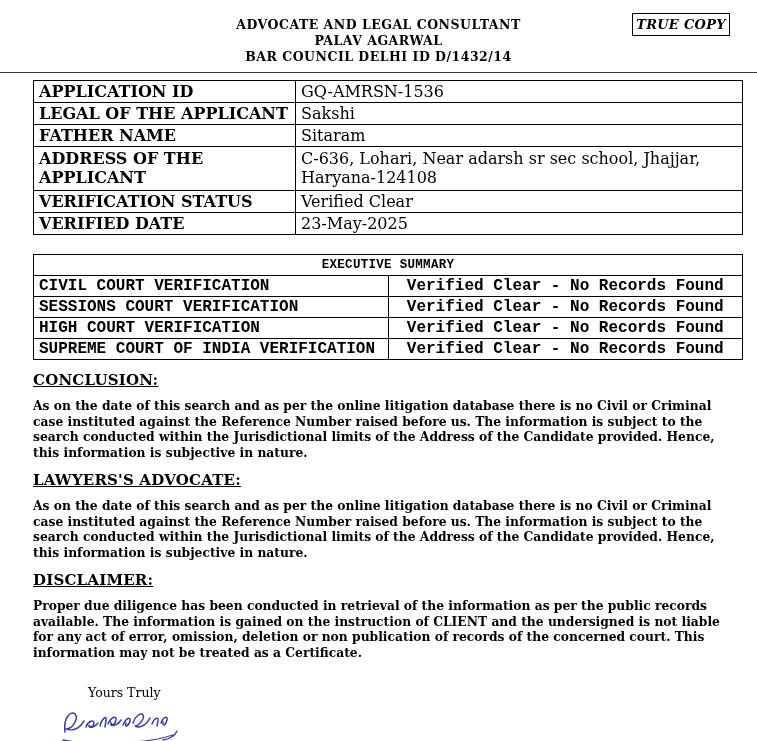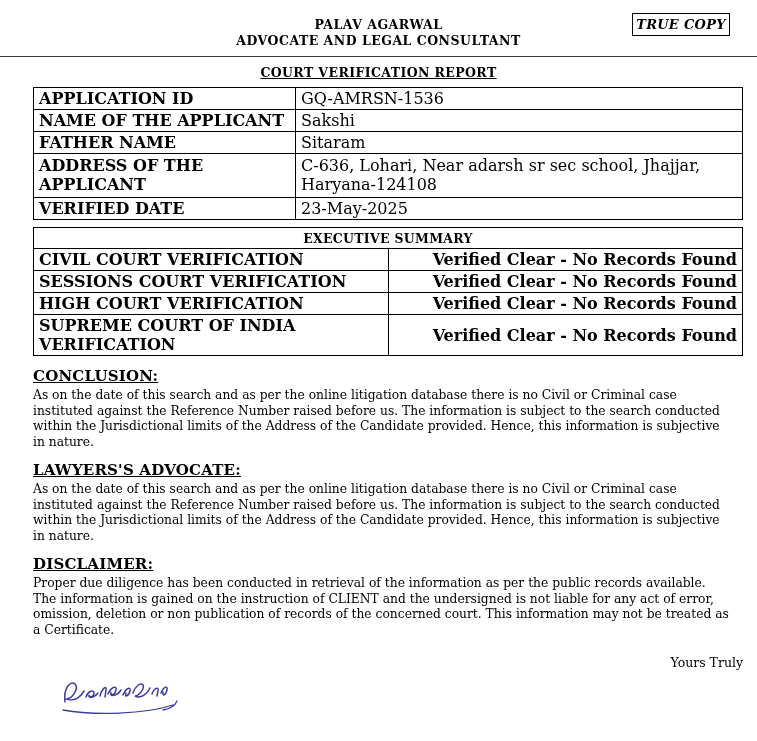--- a/index.html
+++ b/index.html
@@ -18,66 +18,70 @@
   }
   .rule { border:none; border-top:1.6px solid #3a3a3a; margin-top:7px; width:100%; }
   .title { text-align:center; margin-top:8px; font-weight:bold; font-size:12.5px;
            letter-spacing:0.4px; text-decoration:underline; }
   .content { margin:0 14px 0 33px; }
   table { width:100%; border-collapse:collapse; table-layout:fixed; }
   .applicant-table { margin-top:7px; }
   td { border:1.5px solid #000; font-size:16px; padding:1px 5px; height:20px; overflow:hidden; }
   td.label { font-weight:bold; width:262px; }
   tr.tall td { height:44px; vertical-align:top; padding-top:2px; }
-  .summary-table { margin-top:7px; }
+  .summary-table { margin-top:19px;font-family:Liberation Mono, monospace; }
   .summary-head td { text-align:center; font-weight:bold; font-size:12.5px; height:21px; letter-spacing:0.3px; }
-  .summary-table td.value { text-align:right; font-weight:bold; }
+  .summary-table td.value { text-align:center; font-weight:bold; }
   .section { margin-top:11px; }
   .section-heading { font-weight:bold; font-size:15px; text-decoration:underline; letter-spacing:0.2px; }
-  .section-body { font-size:12.3px; line-height:15.5px; margin-top:3px; padding-right:14px; }
-  .closing { margin-top:17px; margin-left:55px; font-size:12.5px;text-align:right; }
+  .section-body { font-size:12.3px; line-height:15.5px; margin-top:9px; padding-right:14px;font-weight:bold; }
+  .closing { margin-top:25px; margin-left:55px; font-size:12.5px; }
   .signature-wrap { margin-left:22px; margin-top:2px; height:46px; }
 </style>
 </head>
 <body>
 
 <div>
 
   <div class="true-copy">
     <span>TRUE COPY</span>
   </div>
 
   <div class="header">
+    <div class="hline">ADVOCATE AND LEGAL CONSULTANT</div>
     <div class="hline">PALAV AGARWAL</div>
-    <div class="hline">ADVOCATE AND LEGAL CONSULTANT</div>
+    <div class="hline">BAR COUNCIL DELHI ID D/1432/14</div>
   </div>
 
   <hr class="rule">
 
-  <div class="title">COURT VERIFICATION REPORT</div>
 
   <div class="content">
 
     <table class="applicant-table">
       <tbody>
           <tr>
         <td class="label">APPLICATION ID</td>
         <td class="value">GQ-AMRSN-1536</td>
       </tr>
       <tr>
-        <td class="label">NAME OF THE APPLICANT</td>
+        <td class="label">LEGAL OF THE APPLICANT</td>
         <td class="value">Sakshi</td>
       </tr>
       <tr>
         <td class="label">FATHER NAME</td>
         <td class="value">Sitaram</td>
       </tr>
       <tr class="tall">
         <td class="label">ADDRESS OF THE APPLICANT</td>
         <td class="value">C-636, Lohari, Near adarsh sr sec school, Jhajjar, Haryana-124108</td>
+      </tr>
+      <tr>
+        <td class="label">VERIFICATION STATUS</td>
+        <td class="value">Verified Clear</td>
       </tr>
       <tr>
         <td class="label">VERIFIED DATE</td>
         <td class="value">23-May-2025</td>
       </tr>
     </tbody>
       </table>
 
     <table class="summary-table">
       <tbody>

